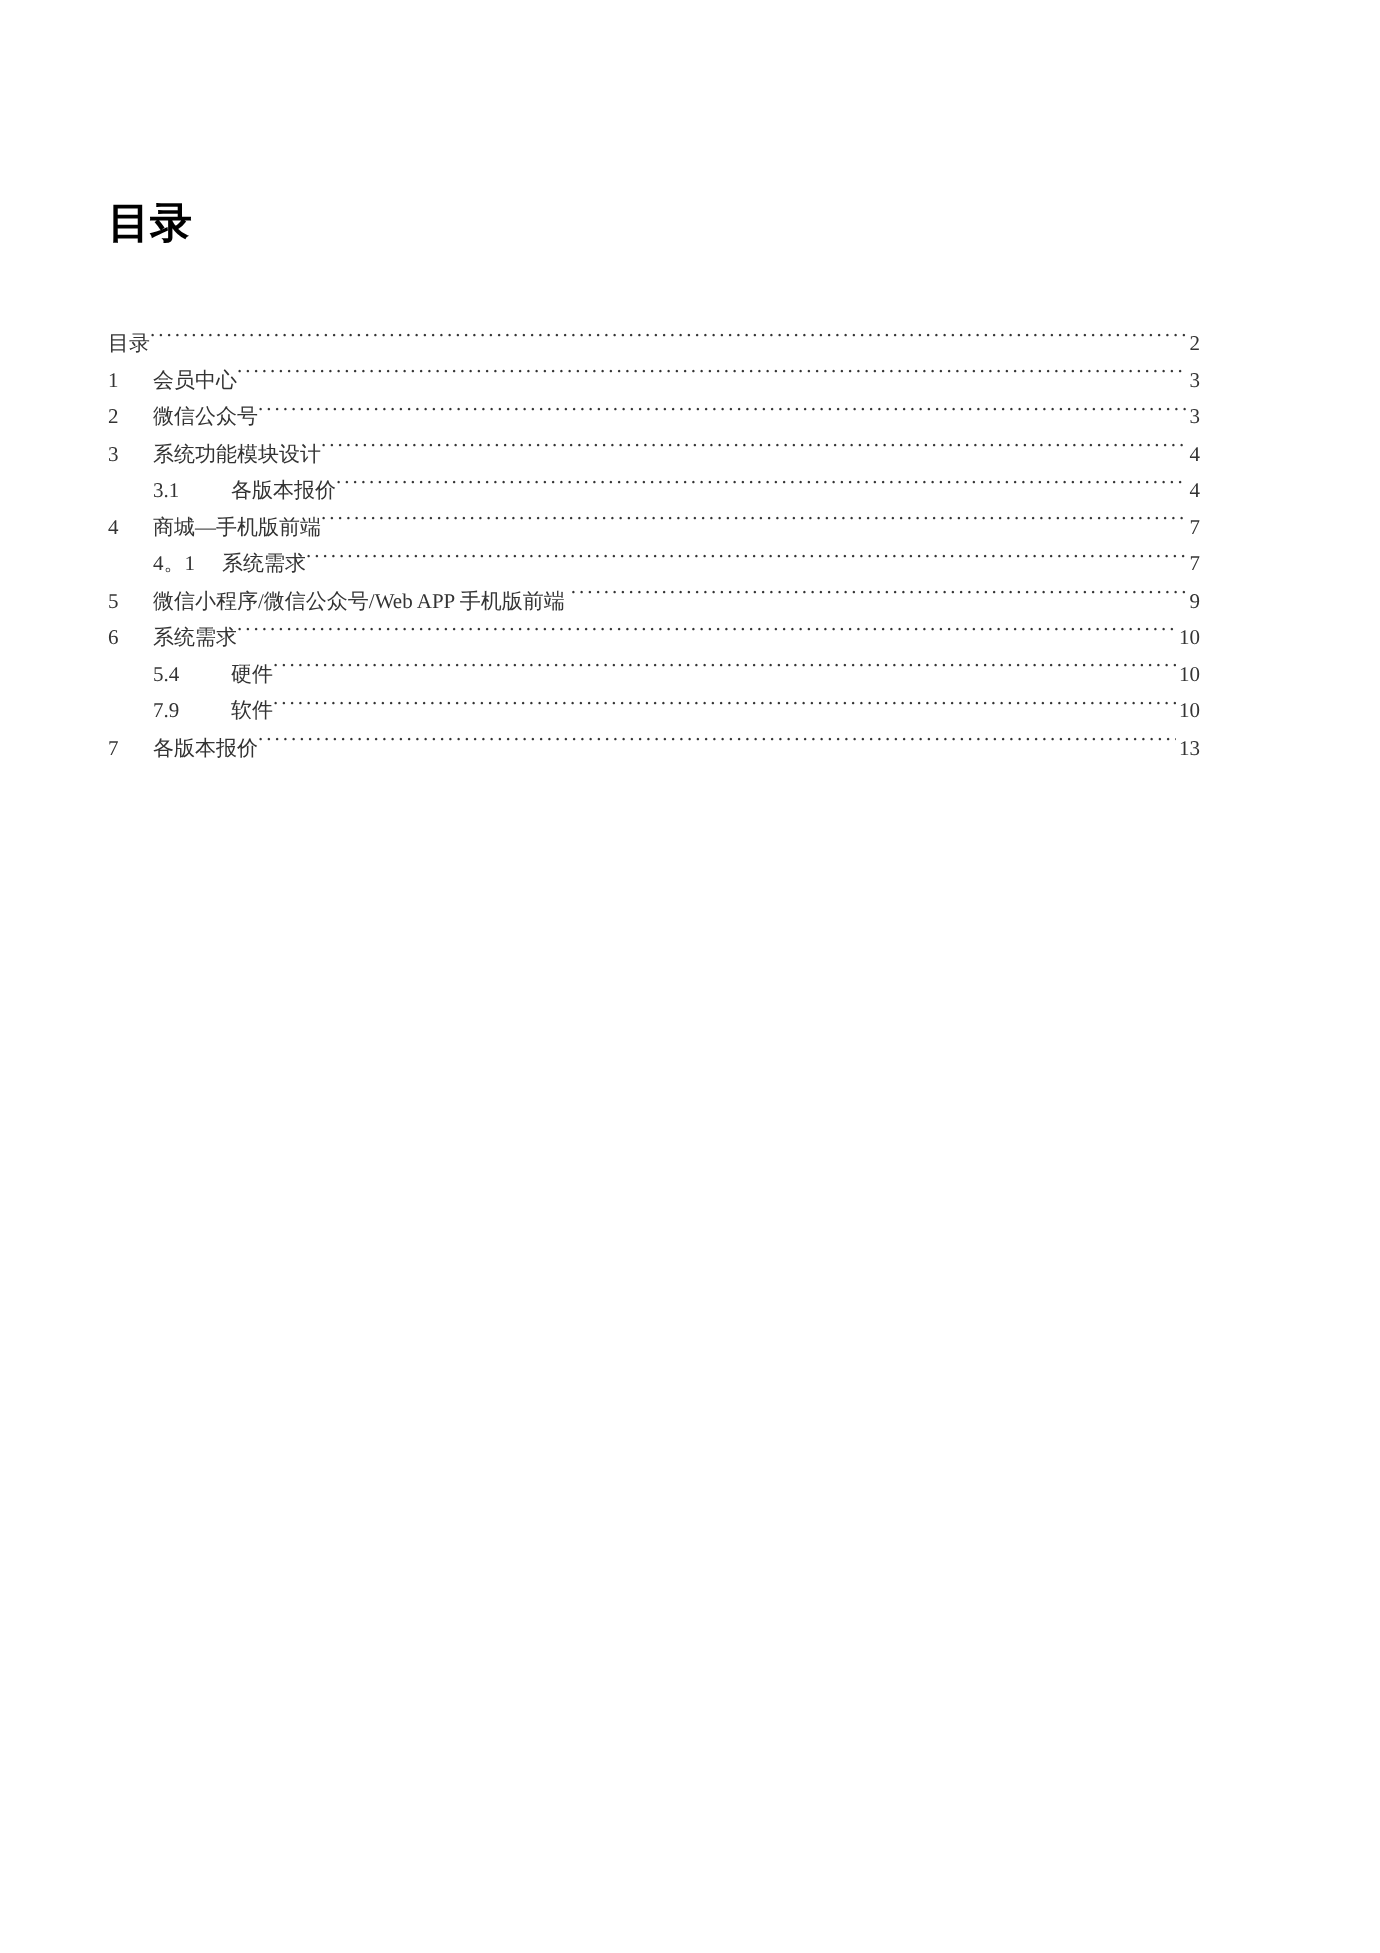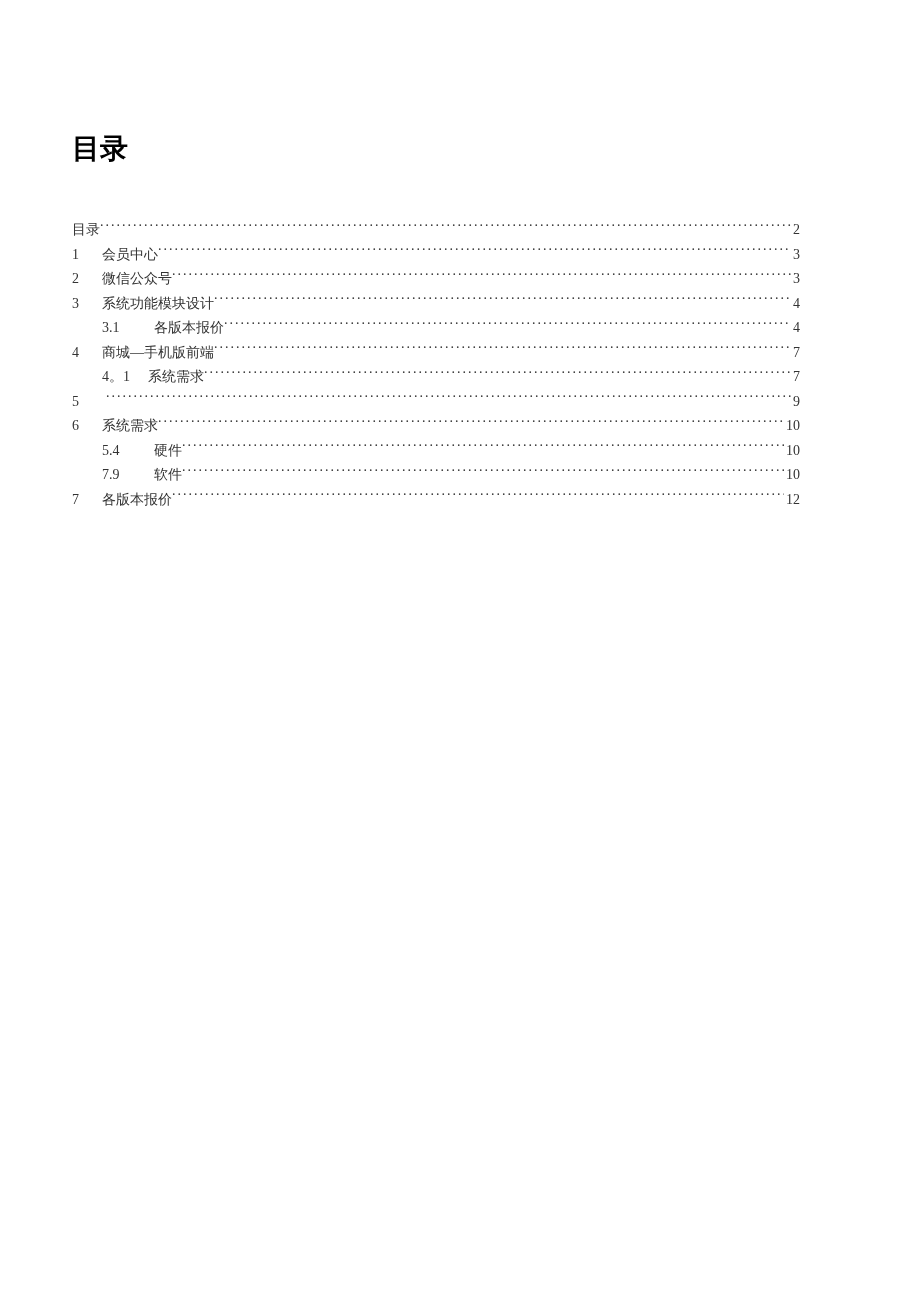--- a/index.html
+++ b/index.html
@@ -117,20 +117,21 @@
     <div class="toc-row">
       <span class="toc-subnum">4。1</span>
       <span style="width:8px;flex-shrink:0;"></span>
       <span class="toc-text">系统需求</span>
       <span class="toc-dots"></span>
       <span class="toc-page">7</span>
     </div>
 
     <div class="toc-row">
       <span class="toc-num">5</span>
+      <span class="toc-text">微信小程序/微信公众号/Web APP 手机版前端</span>
       <span style="width:4px;flex-shrink:0;"></span>
       <span class="toc-dots"></span>
       <span class="toc-page">9</span>
     </div>
 
     <div class="toc-row">
       <span class="toc-num">6</span>
       <span class="toc-text">系统需求</span>
       <span class="toc-dots"></span>
       <span class="toc-page">10</span>
@@ -149,17 +150,17 @@
       <span style="width:14px;flex-shrink:0;"></span>
       <span class="toc-text">软件</span>
       <span class="toc-dots"></span>
       <span class="toc-page">10</span>
     </div>
 
     <div class="toc-row">
       <span class="toc-num">7</span>
       <span class="toc-text">各版本报价</span>
       <span class="toc-dots"></span>
-      <span class="toc-page">12</span>
+      <span class="toc-page">13</span>
     </div>
 
   </div>
 </div>
 
 </body></html>

